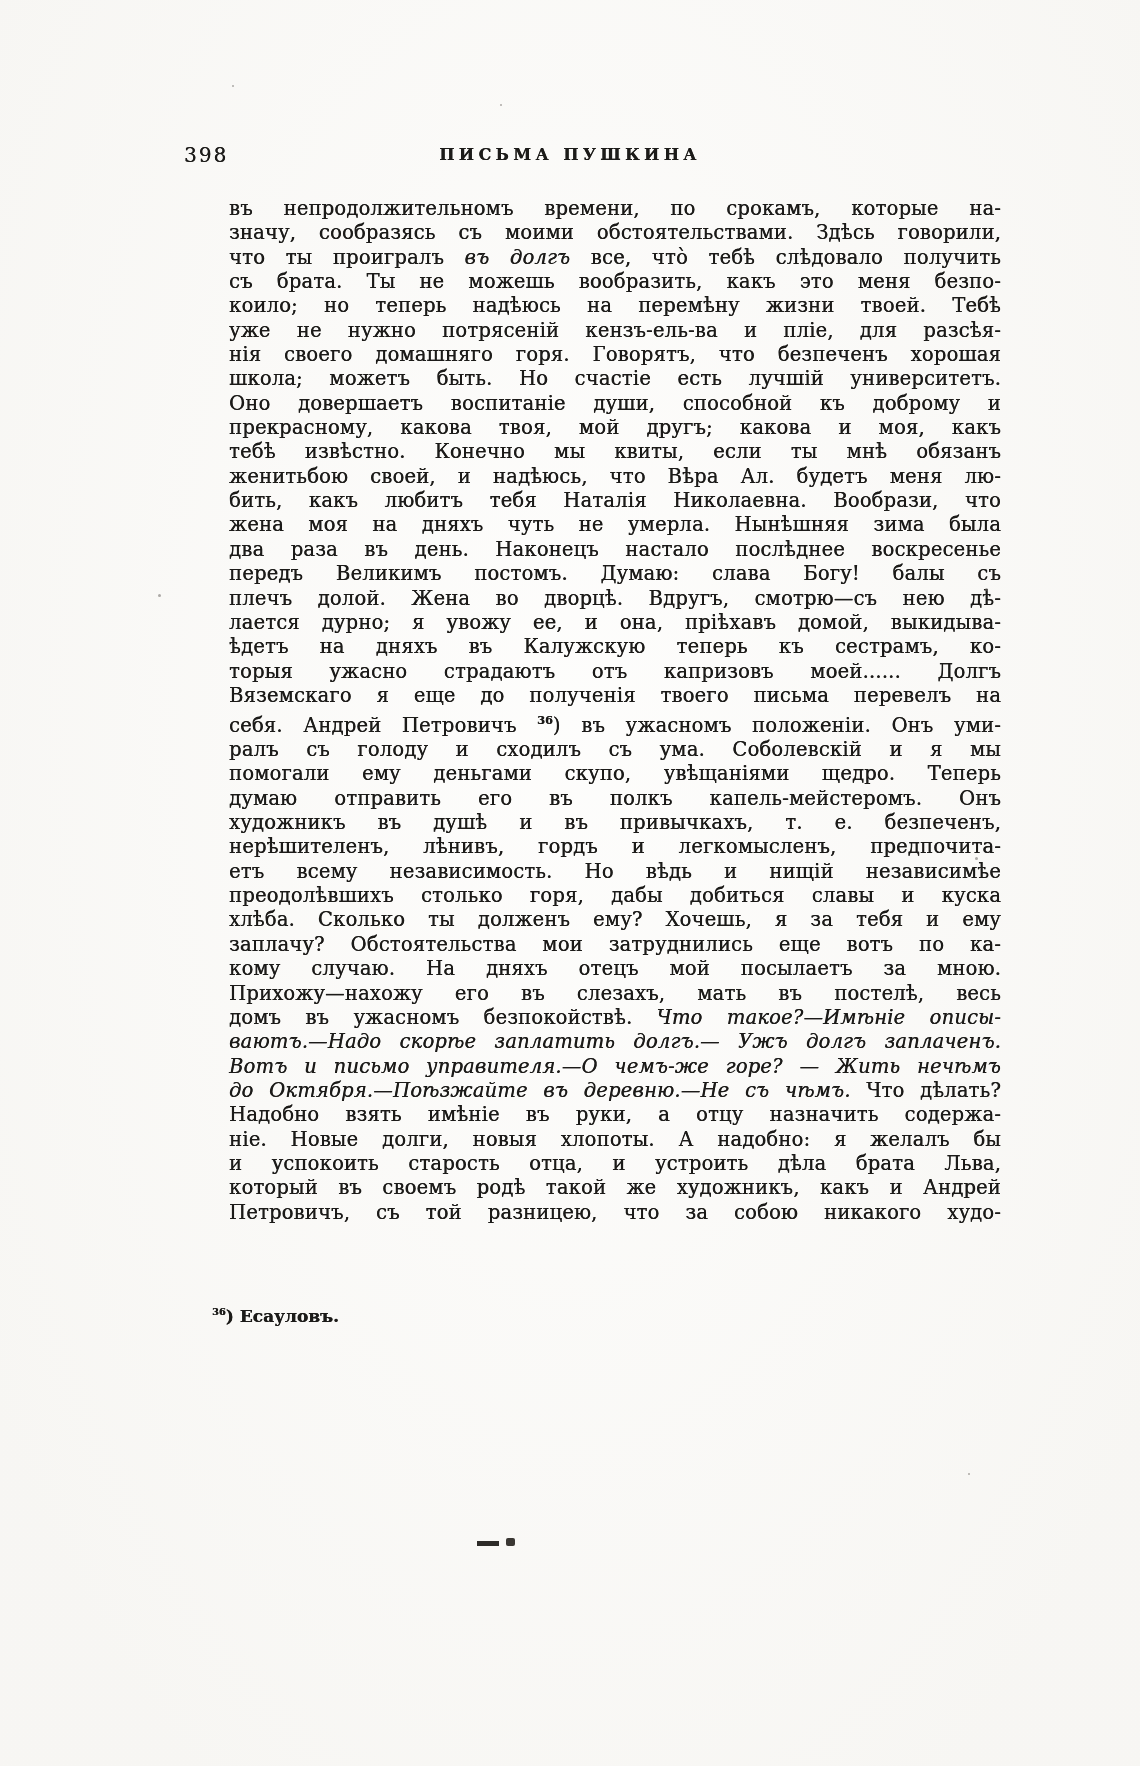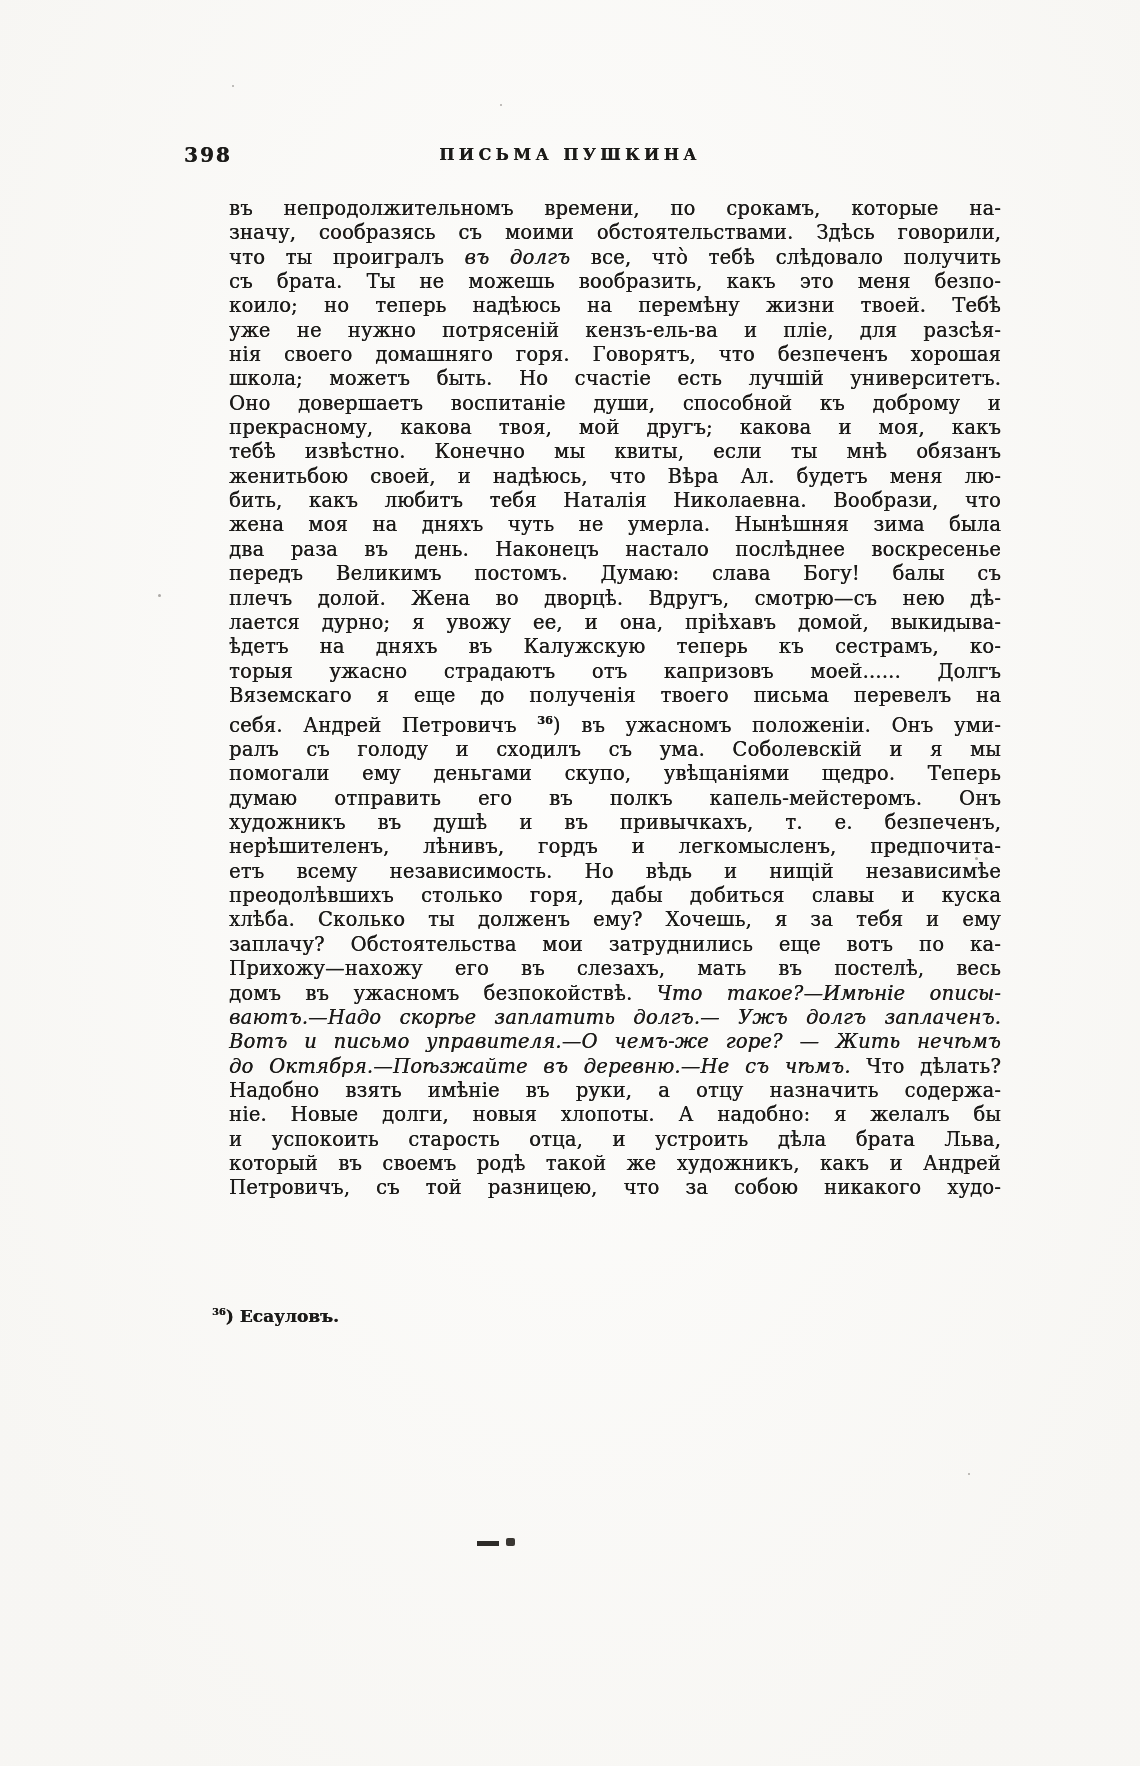--- a/index.html
+++ b/index.html
@@ -15,21 +15,21 @@
     position: absolute; inset: 0;
     background:
       radial-gradient(ellipse at 50% 40%, rgba(255,255,255,0.6), rgba(0,0,0,0.015) 85%),
       #fbfaf7;
   }
   .page-header {
     position: absolute; top: 141px; left: 184px; width: 772px; height: 26px;
   }
   .page-number {
     position: absolute; left: 0; top: 2px;
-    font-size: 20px; font-weight: 700; letter-spacing: 2px;
+    font-size: 20px; font-weight: 400; letter-spacing: 2px;
     text-shadow: 0.3px 0 0 currentColor;
   }
   .running-title {
     text-align: center;
     font-size: 16px; font-weight: 700; letter-spacing: 4.5px;
     padding-top: 4px;
     text-shadow: 0.25px 0 0 currentColor;
   }
   .page-body {
     position: absolute; top: 197px; left: 184px; width: 772px; margin-left: 45px;
@@ -110,20 +110,21 @@
       <div class="line"><span>себя. Андрей Петровичъ </span><span class="sup">36</span><span>) въ ужасномъ положеніи. Онъ уми-</span></div>
       <div class="line"><span>ралъ съ голоду и сходилъ съ ума. Соболевскій и я мы</span></div>
       <div class="line"><span>помогали ему деньгами скупо, увѣщаніями щедро. Теперь</span></div>
       <div class="line"><span>думаю отправить его въ полкъ капель-мейстеромъ. Онъ</span></div>
       <div class="line"><span>художникъ въ душѣ и въ привычкахъ, т. е. безпеченъ,</span></div>
       <div class="line"><span>нерѣшителенъ, лѣнивъ, гордъ и легкомысленъ, предпочита-</span></div>
       <div class="line"><span>етъ всему независимость. Но вѣдь и нищій независимѣе</span></div>
       <div class="line"><span>преодолѣвшихъ столько горя, дабы добиться славы и куска</span></div>
       <div class="line"><span>хлѣба. Сколько ты долженъ ему? Хочешь, я за тебя и ему</span></div>
       <div class="line"><span>заплачу? Обстоятельства мои затруднились еще вотъ по ка-</span></div>
+      <div class="line"><span>кому случаю. На дняхъ отецъ мой посылаетъ за мною.</span></div>
       <div class="line"><span>Прихожу—нахожу его въ слезахъ, мать въ постелѣ, весь</span></div>
       <div class="line"><span>домъ въ ужасномъ безпокойствѣ. </span><span class="it">Что такое?—Имѣніе описы-</span></div>
       <div class="line"><span class="it">ваютъ.—Надо скорѣе заплатить долгъ.— Ужъ долгъ заплаченъ.</span></div>
       <div class="line"><span class="it">Вотъ и письмо управителя.—О чемъ-же горе? — Жить нечѣмъ</span></div>
       <div class="line"><span class="it">до Октября.—Поѣзжайте въ деревню.—Не съ чѣмъ.</span><span> Что дѣлать?</span></div>
       <div class="line"><span>Надобно взять имѣніе въ руки, а отцу назначить содержа-</span></div>
       <div class="line"><span>ніе. Новые долги, новыя хлопоты. А надобно: я желалъ бы</span></div>
       <div class="line"><span>и успокоить старость отца, и устроить дѣла брата Льва,</span></div>
       <div class="line"><span>который въ своемъ родѣ такой же художникъ, какъ и Андрей</span></div>
       <div class="line"><span>Петровичъ, съ той разницею, что за собою никакого худо-</span></div>

